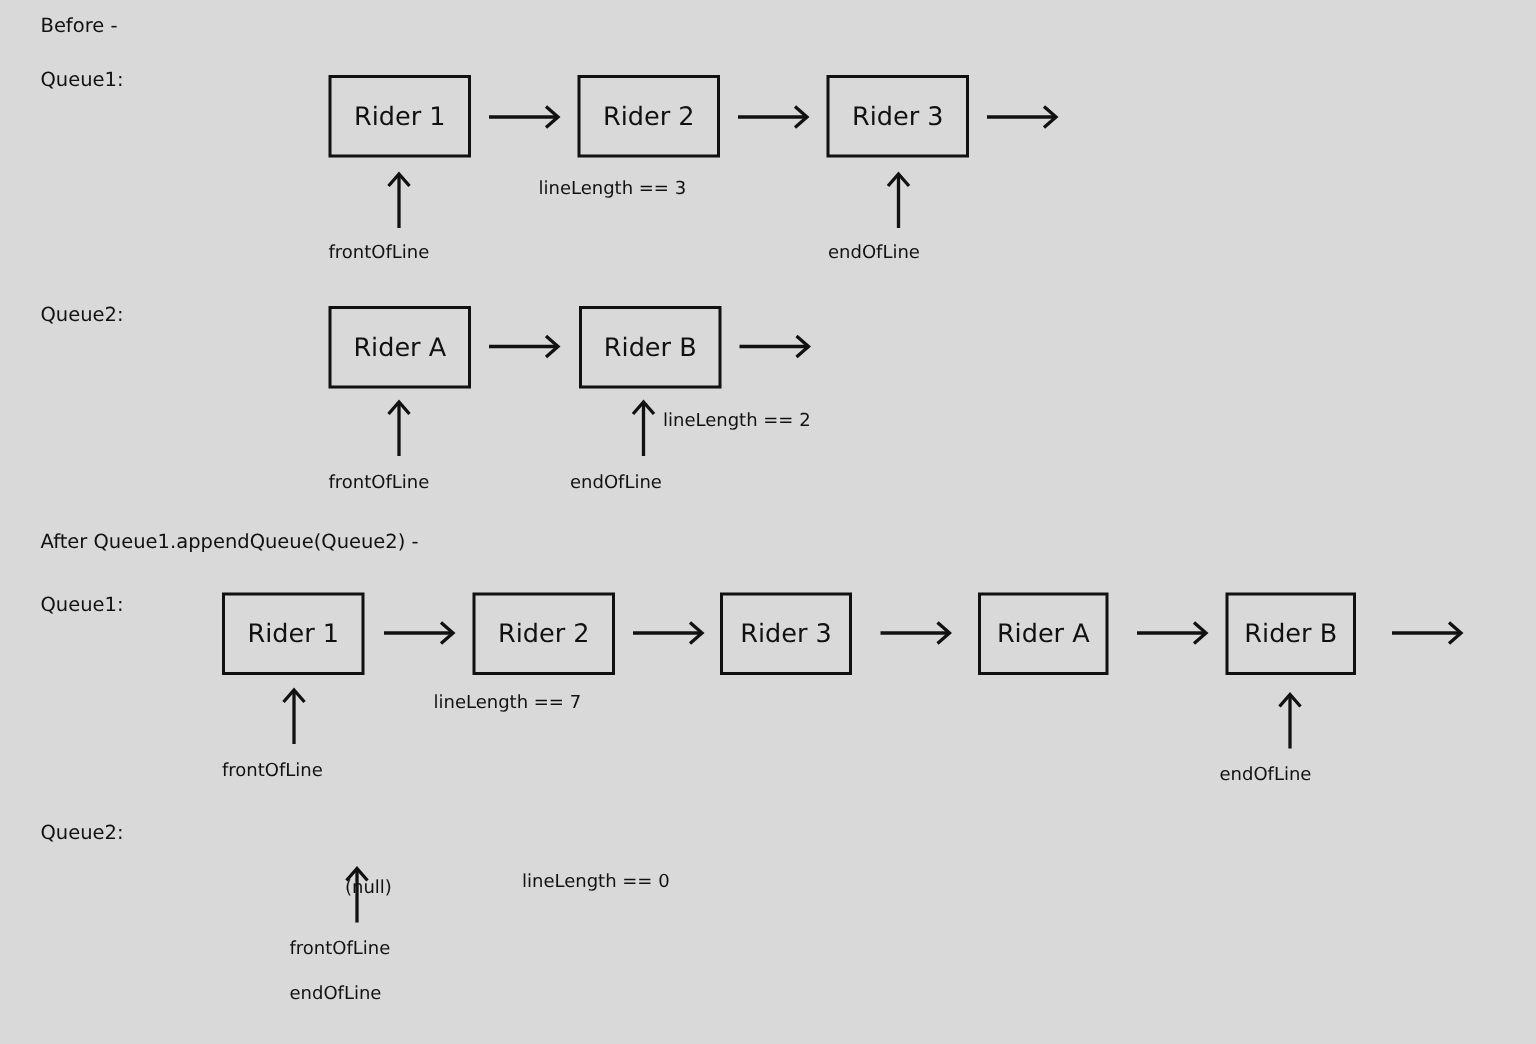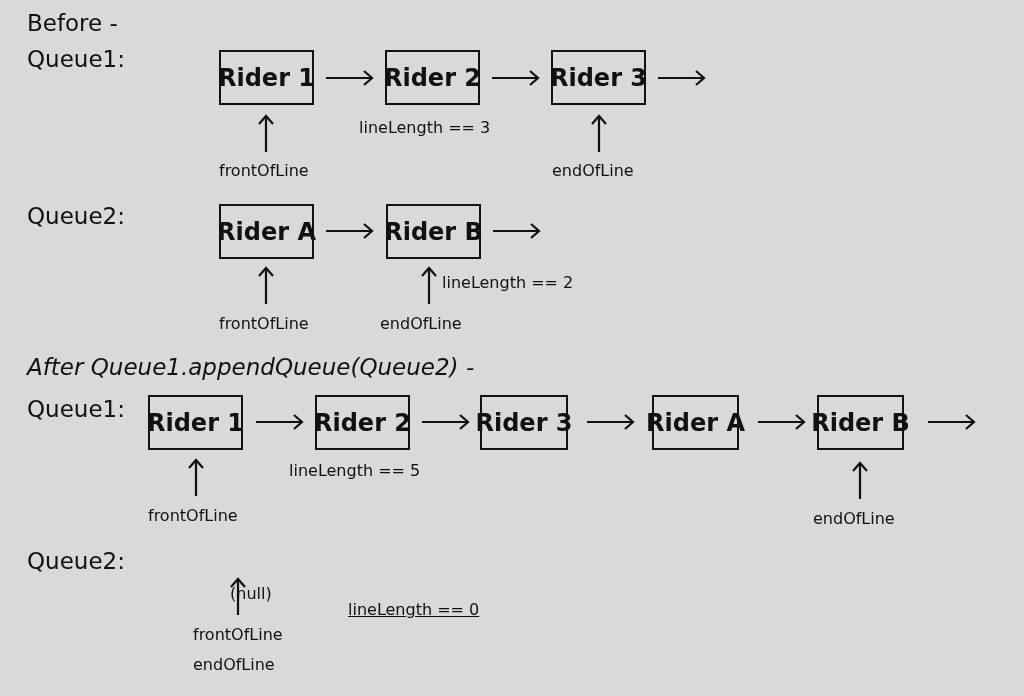--- a/index.html
+++ b/index.html
@@ -1,26 +1,26 @@
 <!DOCTYPE html>
 <html><head>
 <meta charset="utf-8">
 <style>
   html, body { margin: 0; padding: 0; }
   body {
     width: 1024px; height: 696px; background: #d9d9d9; position: relative; overflow: hidden;
     font-family: "DejaVu Sans", sans-serif; color: #111;
   }
   .abs { position: absolute; white-space: nowrap; }
-  .heading { font-size: 23px; }
-  .small { font-size: 16px; }
+  .heading { font-size: 13px; }
+  .small { font-size: 12px; }
   .box {
     position: absolute; border: 2.5px solid #111; box-sizing: border-box;
     display: flex; align-items: center; justify-content: center;
-    font-size: 24px; white-space: nowrap; font-weight: bold;
+    font-size: 17px; white-space: nowrap;
   }
   svg.arrow { position: absolute; overflow: visible; }
 </style>
 </head>
 <body>
 
 <div class="abs heading" style="left:27px;top:10px;">Before -</div>
 <div class="abs heading" style="left:27px;top:46px;">Queue1:</div>
 
 <div class="box" style="left:219px;top:50px;width:95px;height:55px;">Rider 1</div>
@@ -75,21 +75,21 @@
 <div class="abs small" style="left:219px;top:314px;">frontOfLine</div>
 
 <svg class="arrow" style="left:421px;top:266px;" width="16" height="40">
     <line x1="8" y1="2" x2="8" y2="38" stroke="#111" stroke-width="2.2"></line>
     <polyline points="1,10 8,2 15,10" fill="none" stroke="#111" stroke-width="2.2"></polyline>
   </svg>
 <div class="abs small" style="left:380px;top:314px;">endOfLine</div>
 
 <div class="abs small" style="left:442px;top:273px;">lineLength == 2</div>
 
-<div class="abs heading" style="left:27px;top:354px;font-style:italic;">After Queue1.appendQueue(Queue2) -</div>
+<div class="abs heading" style="left:27px;top:354px;">After Queue1.appendQueue(Queue2) -</div>
 <div class="abs heading" style="left:27px;top:396px;">Queue1:</div>
 
 <div class="box" style="left:148px;top:395px;width:95px;height:55px;">Rider 1</div>
 <div class="box" style="left:315px;top:395px;width:95px;height:55px;">Rider 2</div>
 <div class="box" style="left:480px;top:395px;width:88px;height:55px;">Rider 3</div>
 <div class="box" style="left:652px;top:395px;width:87px;height:55px;">Rider A</div>
 <div class="box" style="left:817px;top:395px;width:87px;height:55px;">Rider B</div>
 
 <svg class="arrow" style="left:256px;top:414px;" width="48" height="16">
     <line x1="0" y1="8" x2="46" y2="8" stroke="#111" stroke-width="2.2"></line>
@@ -111,30 +111,30 @@
     <line x1="0" y1="8" x2="46" y2="8" stroke="#111" stroke-width="2.2"></line>
     <polyline points="38,1 46,8 38,15" fill="none" stroke="#111" stroke-width="2.2"></polyline>
   </svg>
 
 <svg class="arrow" style="left:188px;top:458px;" width="16" height="40">
     <line x1="8" y1="2" x2="8" y2="38" stroke="#111" stroke-width="2.2"></line>
     <polyline points="1,10 8,2 15,10" fill="none" stroke="#111" stroke-width="2.2"></polyline>
   </svg>
 <div class="abs small" style="left:148px;top:506px;">frontOfLine</div>
 
-<div class="abs small" style="left:289px;top:461px;">lineLength == 5</div>
+<div class="abs small" style="left:289px;top:461px;">lineLength == 7</div>
 
 <svg class="arrow" style="left:852px;top:461px;" width="16" height="40">
     <line x1="8" y1="2" x2="8" y2="38" stroke="#111" stroke-width="2.2"></line>
     <polyline points="1,10 8,2 15,10" fill="none" stroke="#111" stroke-width="2.2"></polyline>
   </svg>
 <div class="abs small" style="left:813px;top:509px;">endOfLine</div>
 
 <div class="abs heading" style="left:27px;top:548px;">Queue2:</div>
 <div class="abs small" style="left:230px;top:551px;margin-top:33px;">(null)</div>
 
 <svg class="arrow" style="left:230px;top:577px;" width="16" height="40">
     <line x1="8" y1="2" x2="8" y2="38" stroke="#111" stroke-width="2.2"></line>
     <polyline points="1,10 8,2 15,10" fill="none" stroke="#111" stroke-width="2.2"></polyline>
   </svg>
 <div class="abs small" style="left:193px;top:625px;">frontOfLine</div>
 <div class="abs small" style="left:193px;top:655px;">endOfLine</div>
-<div class="abs small" style="left:348px;top:600px;text-decoration:underline;">lineLength == 0</div>
+<div class="abs small" style="left:348px;top:580px;">lineLength == 0</div>
 
 </body></html>

